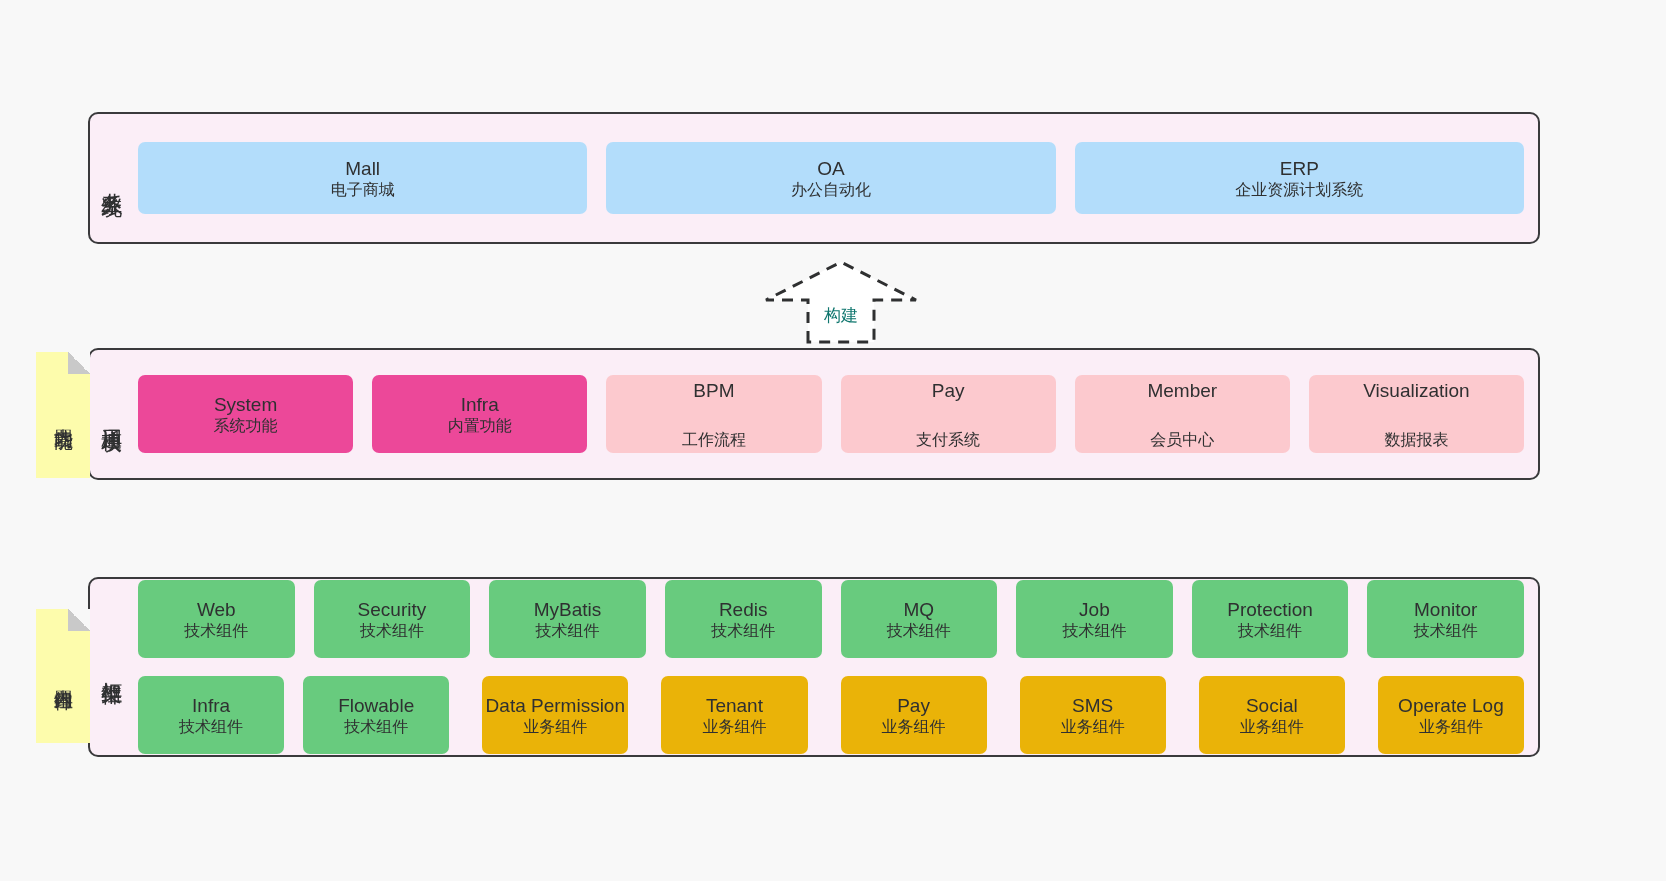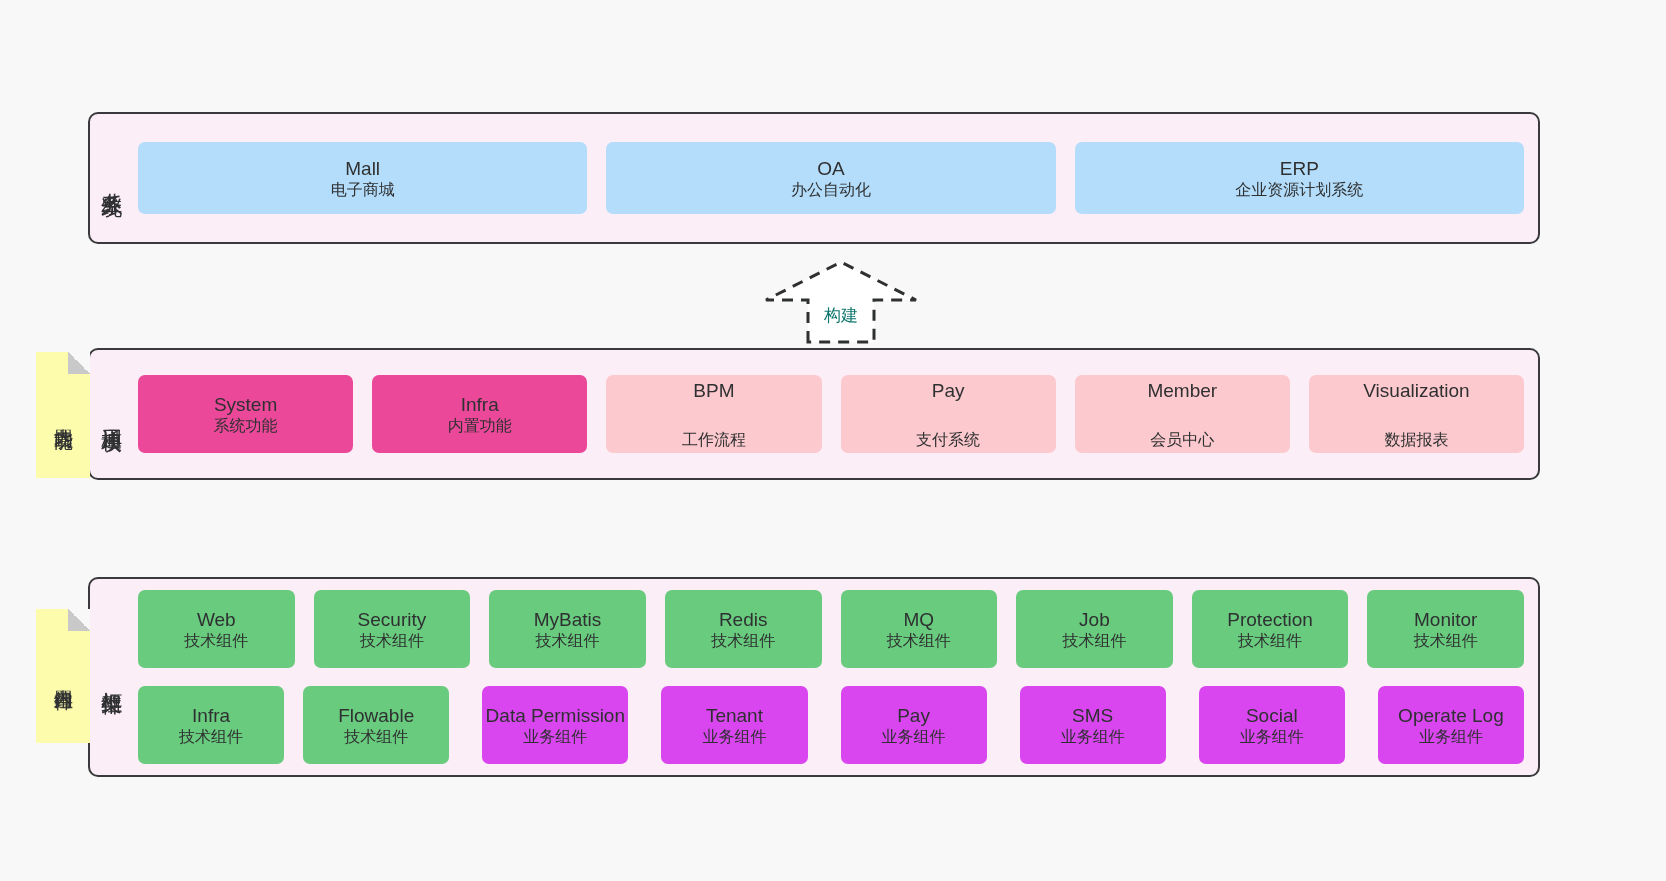--- a/index.html
+++ b/index.html
@@ -60,30 +60,30 @@
     color: #2f3031;
   }
   .cell .en { font-size: 19px; }
   .cell .cn { font-size: 16px; }
 
   
   .c-blue        { background: #b3ddfb; }
   .c-red         { background: #ec4899; }
   .c-pink        { background: #fcc9ce; gap: 28px; }
   .c-green       { background: #68cb7e; }
-  .c-lightgreen  { background: #d946ef; margin-left: 14px; }
+  .c-lightgreen  { background: #eab308; margin-left: 14px; }
 
   
   #band-business { left: 88px;  top: 112px; width: 1452px; height: 132px; }
   #band-business .cell { height: 72px; }
 
   #band-common   { left: 88px;  top: 348px; width: 1452px; height: 132px; }
   #band-common .cell { height: 78px; }
 
-  #band-framework{ left: 88px;  top: 577px; width: 1452px; height: 200px; }
+  #band-framework{ left: 88px;  top: 577px; width: 1452px; height: 180px; }
   #band-framework .cell { height: 78px; }
 
   
   .sticky {
     position: absolute;
     width: 54px;
     background: #fdfcac;
     display: flex;
     align-items: center;
     justify-content: center;

